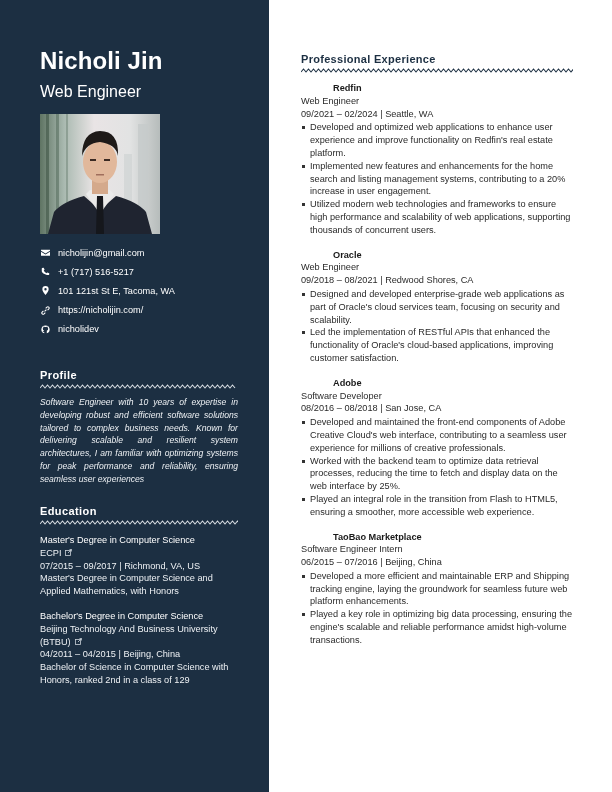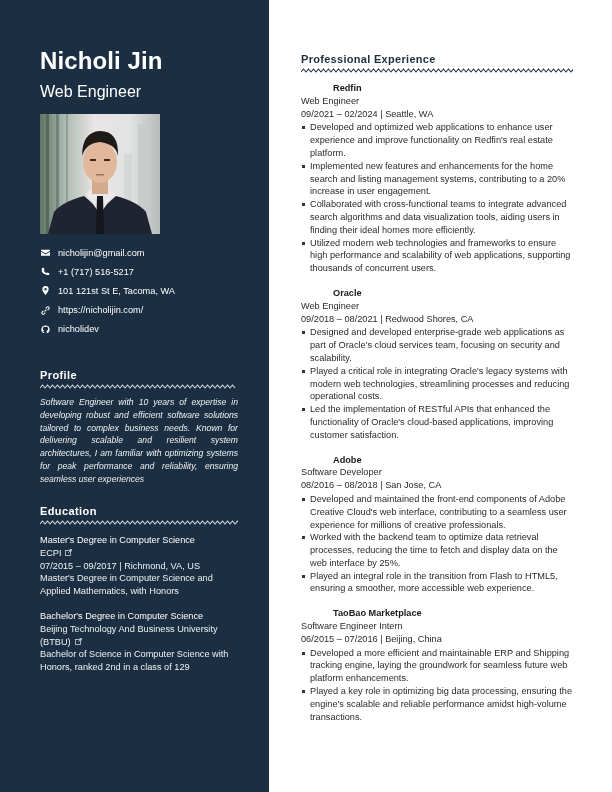--- a/index.html
+++ b/index.html
@@ -181,50 +181,49 @@
     </div>
 
     <div class="edu-item">
       <div class="edu-degree">Bachelor's Degree in Computer Science</div>
       <div>
         <span>Beijing Technology And Business University (BTBU)</span><span class="ext"><svg viewBox="0 0 7 7">
               <rect x="0.5" y="1.5" width="5" height="5" fill="none" stroke="#c9d0d7" stroke-width="0.8"></rect>
               <path d="M3 4 L6.5 0.5 M4.5 0.5 H6.5 V2.5" stroke="#c9d0d7" stroke-width="0.8" fill="none"></path>
             </svg></span>
       </div>
+      <div>04/2011 – 04/2015 | Beijing, China</div>
       <div>Bachelor of Science in Computer Science with Honors, ranked 2nd in a class of 129</div>
     </div>
   </div>
 </div>
 
 <div class="main">
   <div class="sec-title">Professional Experience</div>
   <svg class="wave" width="272" height="5" viewBox="0 0 272 5">
     <path d="M0 4 l2.5 -3 l2.5 3 l2.5 -3 l2.5 3 l2.5 -3 l2.5 3 l2.5 -3 l2.5 3 l2.5 -3 l2.5 3 l2.5 -3 l2.5 3 l2.5 -3 l2.5 3 l2.5 -3 l2.5 3 l2.5 -3 l2.5 3 l2.5 -3 l2.5 3 l2.5 -3 l2.5 3 l2.5 -3 l2.5 3 l2.5 -3 l2.5 3 l2.5 -3 l2.5 3 l2.5 -3 l2.5 3 l2.5 -3 l2.5 3 l2.5 -3 l2.5 3 l2.5 -3 l2.5 3 l2.5 -3 l2.5 3 l2.5 -3 l2.5 3 l2.5 -3 l2.5 3 l2.5 -3 l2.5 3 l2.5 -3 l2.5 3 l2.5 -3 l2.5 3 l2.5 -3 l2.5 3 l2.5 -3 l2.5 3 l2.5 -3 l2.5 3 l2.5 -3 l2.5 3 l2.5 -3 l2.5 3 l2.5 -3 l2.5 3 l2.5 -3 l2.5 3 l2.5 -3 l2.5 3 l2.5 -3 l2.5 3 l2.5 -3 l2.5 3 l2.5 -3 l2.5 3 l2.5 -3 l2.5 3 l2.5 -3 l2.5 3 l2.5 -3 l2.5 3 l2.5 -3 l2.5 3 l2.5 -3 l2.5 3 l2.5 -3 l2.5 3 l2.5 -3 l2.5 3 l2.5 -3 l2.5 3 l2.5 -3 l2.5 3 l2.5 -3 l2.5 3 l2.5 -3 l2.5 3 l2.5 -3 l2.5 3 l2.5 -3 l2.5 3 l2.5 -3 l2.5 3 l2.5 -3 l2.5 3 l2.5 -3 l2.5 3 l2.5 -3 l2.5 3 l2.5 -3 l2.5 3 l2.5 -3 l2.5 3 l2.5 -3 l2.5 3 l2.5 -3 l2.5 3 l2.5 -3 l2.5 3 l2.5 -3 l2.5 3 l2.5 -3 l2.5 3" stroke="#1c2f42" stroke-width="1.1" fill="none"></path>
   </svg>
 
   <div class="job">
     <div class="company">Redfin</div>
     <div>Web Engineer</div>
     <div>09/2021 – 02/2024 | Seattle, WA</div>
     <ul class="bullets">
       <li>Developed and optimized web applications to enhance user experience and improve functionality on Redfin's real estate platform.</li>
       <li>Implemented new features and enhancements for the home search and listing management systems, contributing to a 20% increase in user engagement.</li>
-      <li>Collaborated with cross-functional teams to integrate advanced search algorithms and data visualization tools, aiding users in finding their ideal homes more efficiently.</li>
       <li>Utilized modern web technologies and frameworks to ensure high performance and scalability of web applications, supporting thousands of concurrent users.</li>
     </ul>
   </div>
 
   <div class="job">
     <div class="company">Oracle</div>
     <div>Web Engineer</div>
     <div>09/2018 – 08/2021 | Redwood Shores, CA</div>
     <ul class="bullets">
       <li>Designed and developed enterprise-grade web applications as part of Oracle's cloud services team, focusing on security and scalability.</li>
-      <li>Played a critical role in integrating Oracle's legacy systems with modern web technologies, streamlining processes and reducing operational costs.</li>
       <li>Led the implementation of RESTful APIs that enhanced the functionality of Oracle's cloud-based applications, improving customer satisfaction.</li>
     </ul>
   </div>
 
   <div class="job">
     <div class="company">Adobe</div>
     <div>Software Developer</div>
     <div>08/2016 – 08/2018 | San Jose, CA</div>
     <ul class="bullets">
       <li>Developed and maintained the front-end components of Adobe Creative Cloud's web interface, contributing to a seamless user experience for millions of creative professionals.</li>

